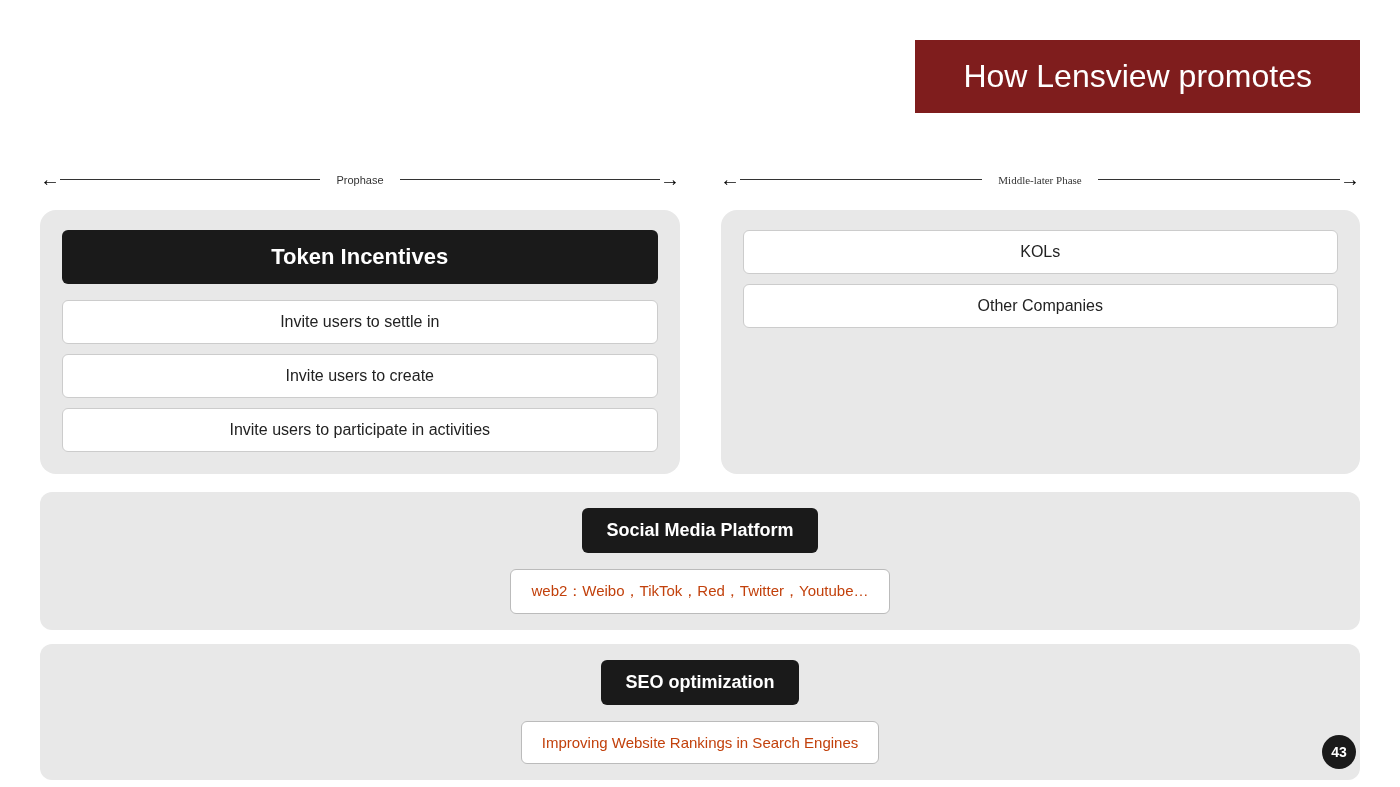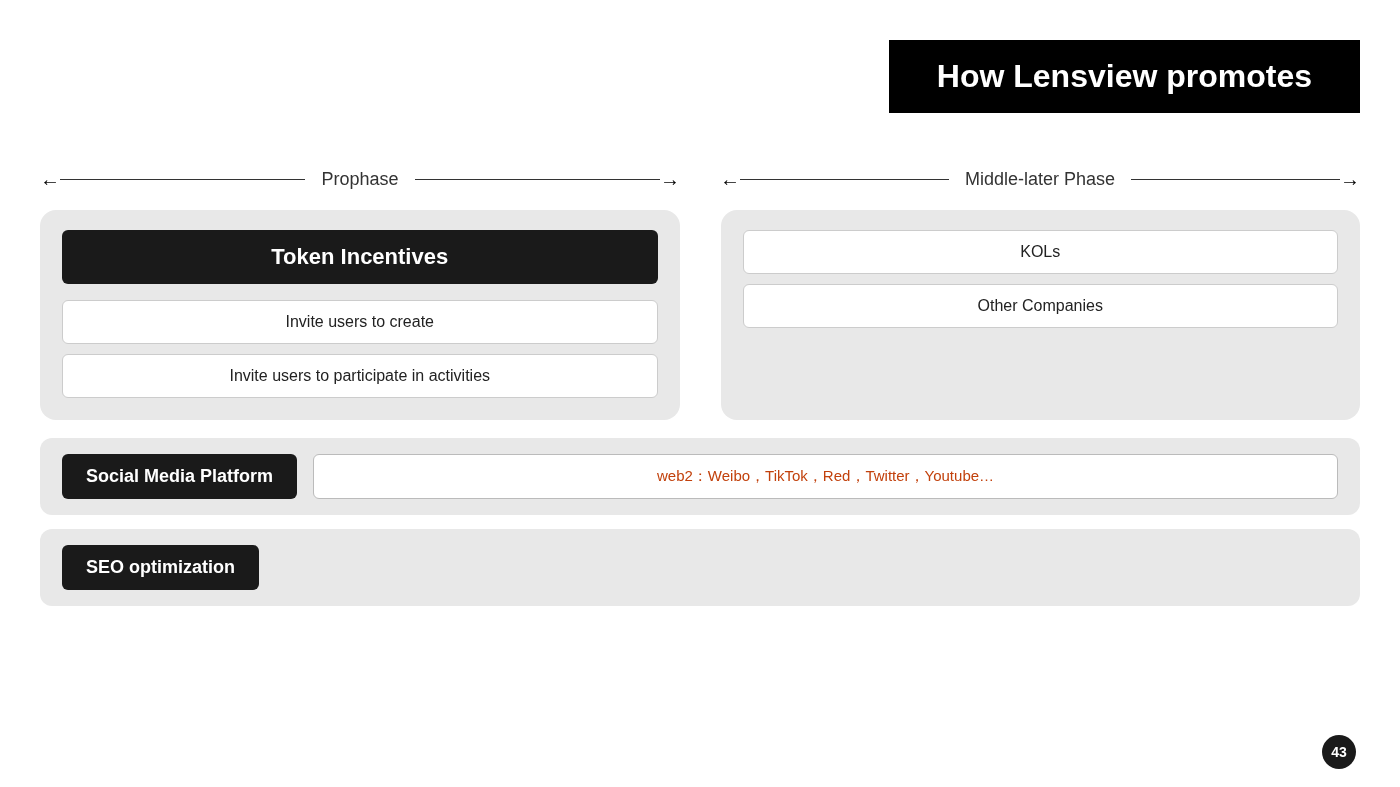--- a/index.html
+++ b/index.html
@@ -10,25 +10,25 @@
       font-family: 'Arial', sans-serif;
       position: relative;
       overflow: hidden;
     }
 
     
     .title-block {
       position: absolute;
       top: 40px;
       right: 40px;
-      background: #000000;
+      background: #7f1d1d;
       color: #ffffff;
       padding: 18px 48px;
       font-size: 32px;
-      font-weight: bold;
+      font-weight: normal;
     }
 
     
     .phases-row {
       position: absolute;
       top: 168px;
       left: 40px;
       right: 40px;
       display: flex;
       align-items: center;
@@ -40,21 +40,21 @@
       display: flex;
       align-items: center;
       width: 640px;
     }
     .phase-line {
       flex: 1;
       height: 1.5px;
       background: #333;
     }
     .phase-text {
-      font-size: 18px;
+      font-size: 11px;
       color: #333;
       white-space: nowrap;
     }
 
     
     .main-content {
       position: absolute;
       top: 210px;
       left: 40px;
       right: 40px;
@@ -102,20 +102,21 @@
 
     
     .bottom-row {
       background: #e8e8e8;
       border-radius: 12px;
       padding: 16px 22px;
       margin-bottom: 14px;
       display: flex;
       align-items: center;
       gap: 16px;
+      flex-direction: column;
     }
 
     .bottom-header {
       background: #1a1a1a;
       color: #ffffff;
       font-size: 18px;
       font-weight: bold;
       padding: 12px 24px;
       border-radius: 6px;
       white-space: nowrap;
@@ -163,47 +164,49 @@
     <span class="phase-text" style="padding:0 16px;">Prophase</span>
     <div class="phase-line"></div>
     <span style="font-size:20px;">→</span>
   </div>
 
   <div style="width:30px;"></div>
 
   <div class="prophase-arrow">
     <span style="font-size:20px;">←</span>
     <div class="phase-line"></div>
-    <span class="phase-text" style="padding:0 16px;">Middle-later Phase</span>
+    <span class="phase-text" style="padding:0 16px;font-family:Liberation Serif, serif;">Middle-later Phase</span>
     <div class="phase-line"></div>
     <span style="font-size:20px;">→</span>
   </div>
 </div>
 
 <div class="main-content">
 
   <div class="panels-row">
 
     <div class="panel">
       <div class="panel-header">Token Incentives</div>
+      <div class="panel-item">Invite users to settle in</div>
       <div class="panel-item">Invite users to create</div>
       <div class="panel-item">Invite users to participate in activities</div>
     </div>
 
     <div class="panel">
       <div class="panel-item">KOLs</div>
       <div class="panel-item">Other Companies</div>
     </div>
 
   </div>
 
   <div class="bottom-row">
     <div class="bottom-header">Social Media Platform</div>
     <div class="bottom-item">web2：Weibo，TikTok，Red，Twitter，Youtube…</div>
   </div>
 
   <div class="bottom-row">
     <div class="bottom-header">SEO optimization</div>
+    <div class="bottom-item">Improving Website Rankings in Search Engines</div>
   </div>
 
 </div>
 
 <div class="page-number">43</div>
 
 </body></html>

